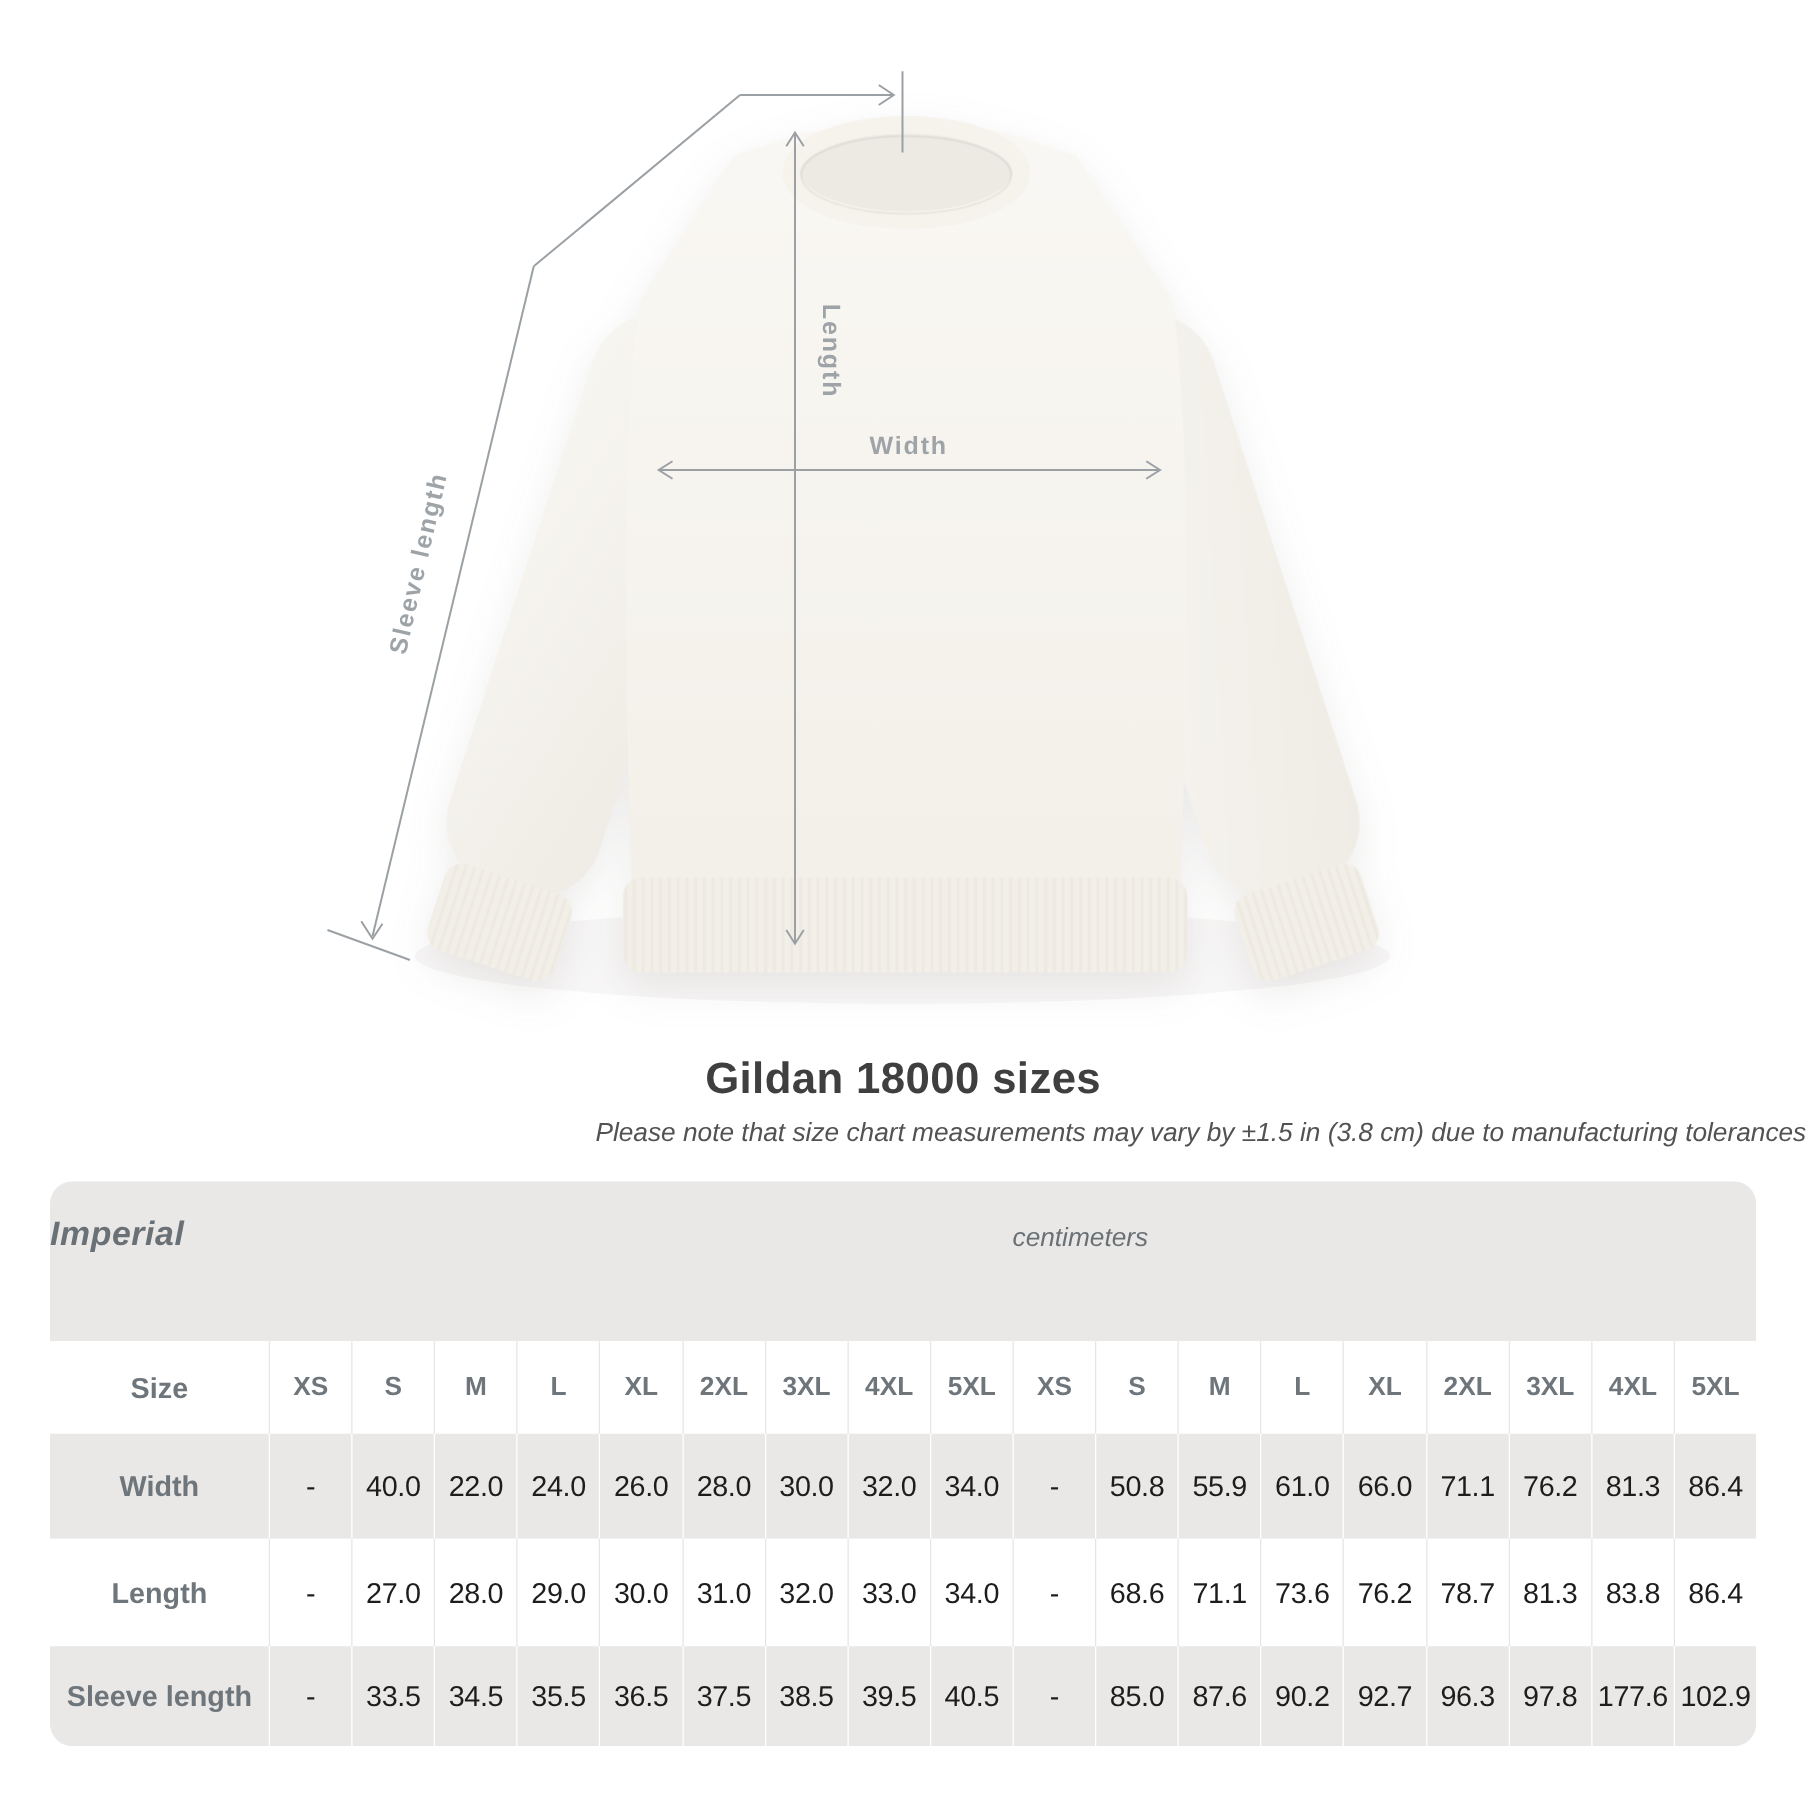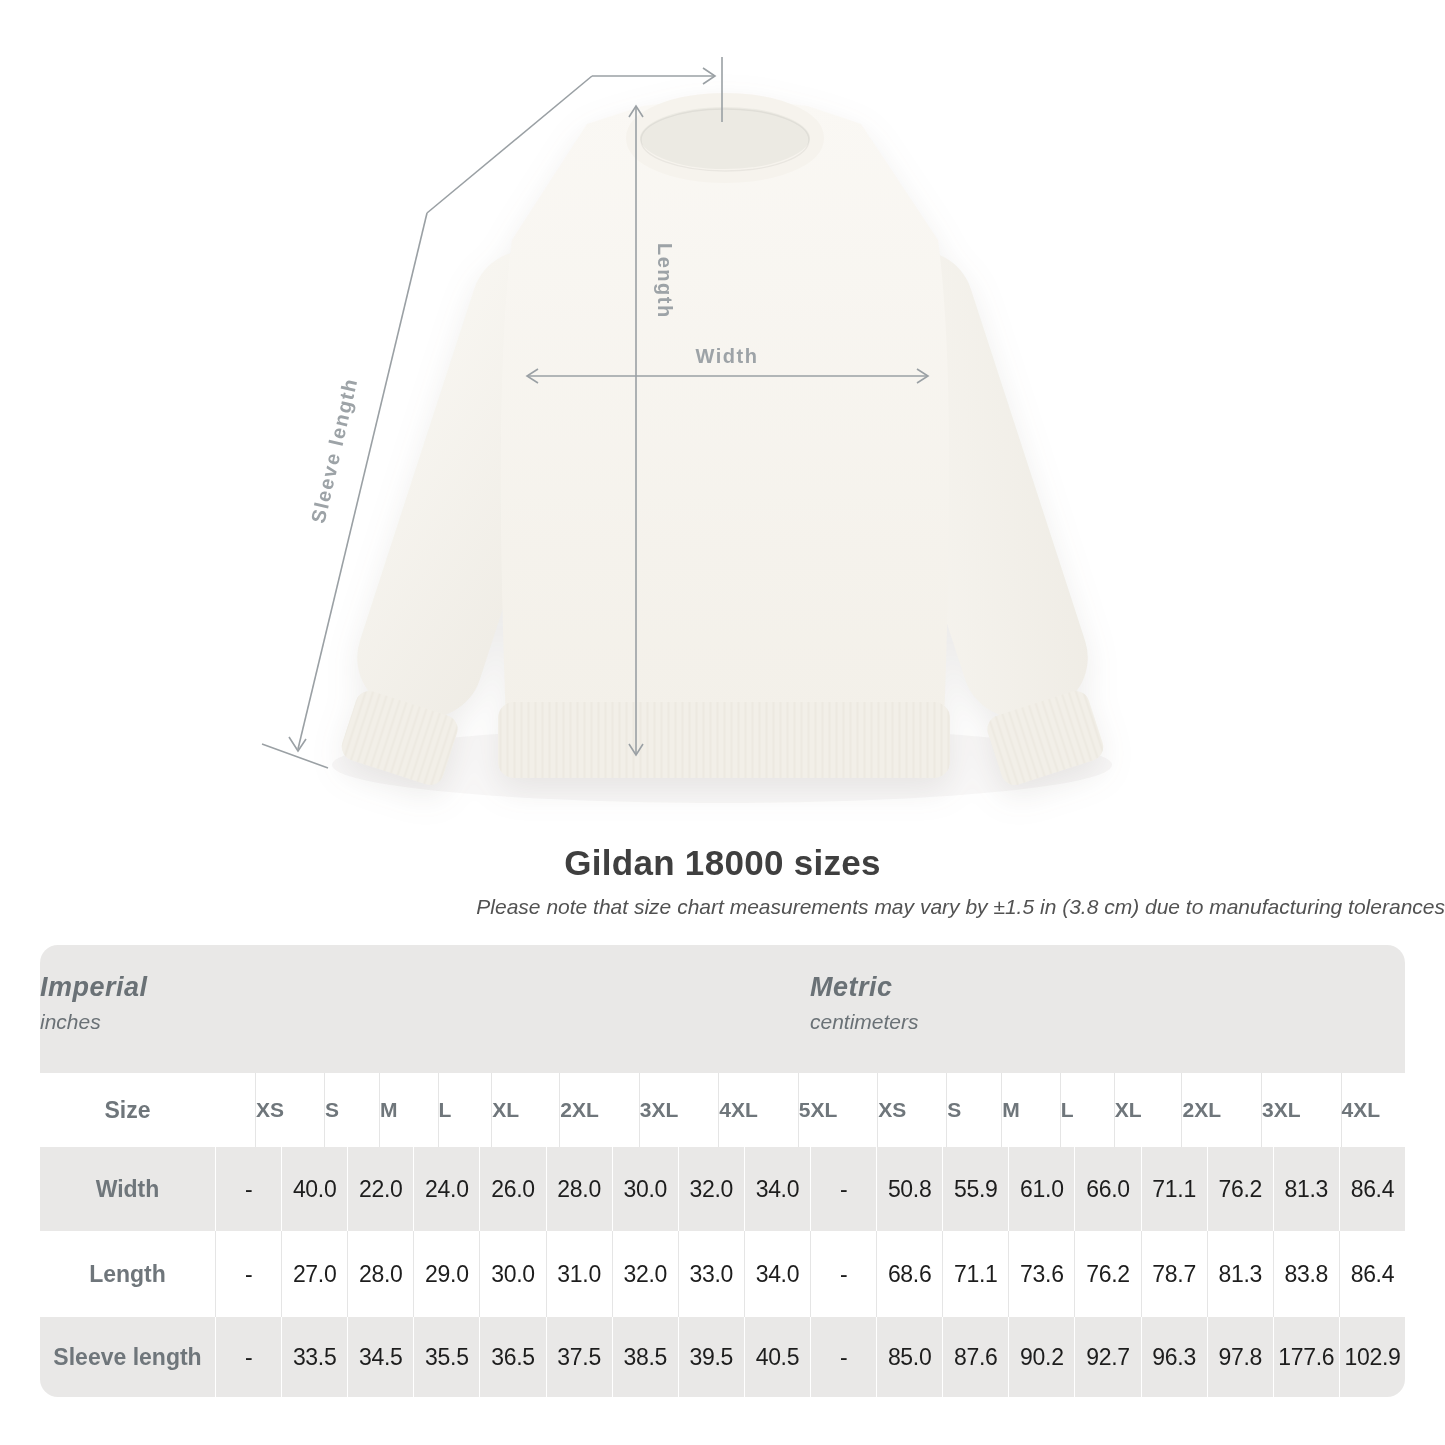--- a/index.html
+++ b/index.html
@@ -47,21 +47,21 @@
 
   .cell{
     height:100%;display:flex;align-items:center;justify-content:center;
     border-left:1px solid transparent;box-sizing:border-box;
   }
   .trow .cell:first-child{border-left:none;}
   .r-white .cell{border-left-color:#e5e5e5;text-align:center;}
   .r-gray .cell{border-left-color:#ffffff;}
 
   .label-cell{font-size:23px;font-weight:bold;color:#6f767b;}
-  .size-cell{font-size:21px;font-weight:bold;color:#6f767b;margin-left:40px;}
+  .size-cell{font-size:21px;font-weight:bold;color:#6f767b;}
   .value-cell{font-size:23px;color:#1d1d1d;letter-spacing:-.3px;}
 </style>
 </head>
 <body>
 
 <div class="diagram-wrap">
   <svg width="1445" height="835" viewBox="0 0 1445 835">
     <defs>
       <linearGradient id="gBody" x1="0" y1="0" x2="0" y2="1">
         <stop offset="0" stop-color="#faf8f4"></stop>
@@ -140,24 +140,22 @@
 </div>
 
 <div class="page-title">Gildan 18000 sizes</div>
 <div class="page-subtitle">Please note that size chart measurements may vary by ±1.5 in (3.8 cm) due to manufacturing tolerances</div>
 
 <div class="size-table">
 
   <div class="unit-band">
     <div class="unit-cell imperial">
       <div class="unit-title">Imperial</div>
-      <div class="unit-sub">inches</div>
     </div>
     <div class="unit-cell metric">
-      <div class="unit-title">Metric</div>
       <div class="unit-sub">centimeters</div>
     </div>
   </div>
 
   <div class="trow r-white row-size">
     <div class="cell label-cell">Size</div>
   <div class="cell size-cell">XS</div>
       <div class="cell size-cell">S</div>
       <div class="cell size-cell">M</div>
       <div class="cell size-cell">L</div>

